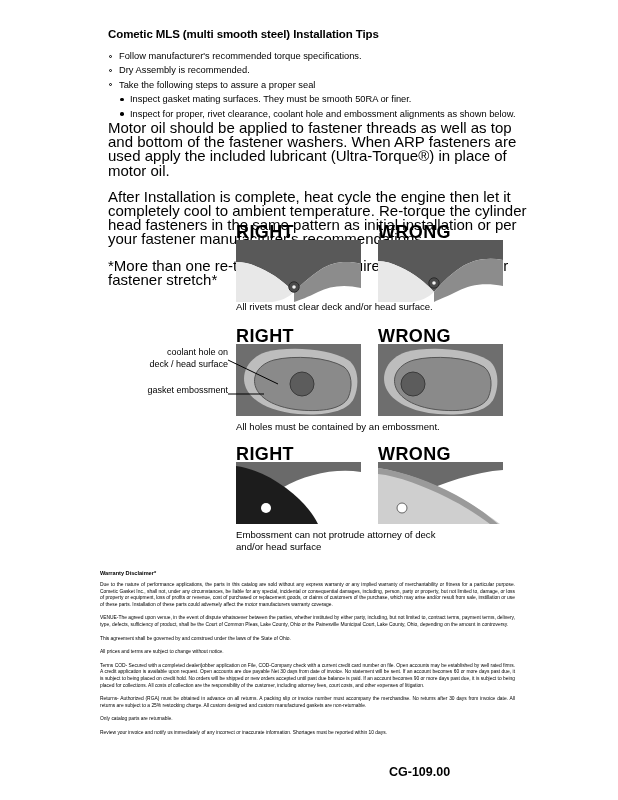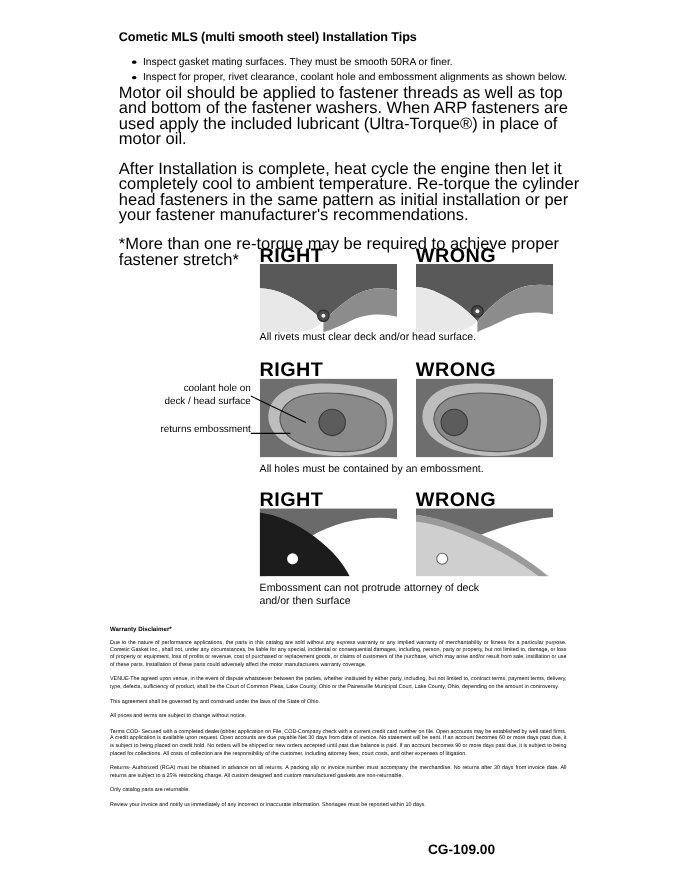--- a/index.html
+++ b/index.html
@@ -147,20 +147,25 @@
   }
 </style>
 </head>
 <body>
 
 <div class="page">
 
   <div class="content">
     <h1 class="title">Cometic MLS (multi smooth steel) Installation Tips</h1>
 
+    <ul class="bullets">
+      <li>Follow manufacturer's recommended torque specifications.</li>
+      <li>Dry Assembly is recommended.</li>
+      <li>Take the following steps to assure a proper seal</li>
+    </ul>
     <ul class="subbullets">
       <li>Inspect gasket mating surfaces.  They must be smooth 50RA or finer.</li>
       <li>Inspect for proper, rivet clearance, coolant hole and embossment alignments as shown below.</li>
     </ul>
 
     <p class="body">Motor oil should be applied to fastener threads as well as top and bottom of the fastener washers. When ARP fasteners are used apply the included lubricant (Ultra-Torque®) in place of motor oil.</p>
     <p class="body">After Installation is complete, heat cycle the engine then let it completely cool to ambient temperature. Re-torque the cylinder head fasteners in the same pattern as initial installation or per your fastener manufacturer's recommendations.</p>
     <p class="body last">*More than one re-torque may be required to achieve proper fastener stretch*</p>
   </div>
 
@@ -217,21 +222,21 @@
           <path d="M36,16 C56,11 90,13 106,23 C114,29 115,43 110,54 C104,65 84,68 62,66 C40,64 23,56 18,44 C13,32 21,20 36,16 Z" fill="#8a8a8a" stroke="#555" stroke-width="1"></path>
           <circle cx="35" cy="40" r="12" fill="#5c5c5c" stroke="#3a3a3a" stroke-width="1"></circle>
         </svg>
       </div>
 
       <div class="annot" style="left:-20px; top:20px; width:140px;">
         <span>coolant hole on</span><br>
         <span>deck / head surface</span>
       </div>
       <div class="annot" style="left:-20px; top:58px; width:140px;">
-        <span>returns embossment</span>
+        <span>gasket embossment</span>
       </div>
       <svg style="position:absolute; left:118px; top:18px; width:80px; height:72px; overflow:visible;">
         <line x1="2" y1="16" x2="52" y2="40" stroke="#000" stroke-width="1"></line>
         <line x1="2" y1="50" x2="38" y2="50" stroke="#000" stroke-width="1"></line>
       </svg>
 
       <div class="fig-caption" style="position:absolute; left:128px; top:92px;">All holes must be contained by an embossment.</div>
     </div>
 
     <div class="fig-row" style="position:relative; height:110px; margin-top:10px;">
@@ -252,21 +257,21 @@
           <rect x="0" y="0" width="125" height="62" fill="#ffffff"></rect>
           <path d="M0,0 H125 V8 C98,10 64,20 38,34 C20,44 8,54 0,62 Z" fill="#6a6a6a"></path>
           <path d="M0,6 C26,10 58,22 82,36 C100,46 114,56 122,62 H0 Z" fill="#cfcfcf"></path>
           <path d="M0,6 C24,9 54,20 78,33 C96,43 110,53 120,62 L112,62 C100,53 86,44 70,36 C46,24 20,14 0,12 Z" fill="#9a9a9a"></path>
           <circle cx="24" cy="46" r="5" fill="#ffffff" stroke="#666" stroke-width="1"></circle>
         </svg>
       </div>
 
       <div class="fig-caption" style="position:absolute; left:128px; top:82px; line-height:12px;">
         <span>Embossment can not protrude attorney of deck</span><br>
-        <span>and/or then surface</span>
+        <span>and/or head surface</span>
       </div>
     </div>
   </div>
 
   <div class="disclaimer">
     <h3>Warranty Disclaimer*</h3>
     <p>Due to the nature of performance applications, the parts in this catalog are sold without any express warranty or any implied warranty of merchantability or fitness for a particular purpose.  Cometic Gasket Inc., shall not, under any circumstances, be liable for any special, incidental or consequential damages, including, person, party or property, but not limited to, damage, or loss of property or equipment, loss of profits or revenue, cost of purchased or replacement goods, or claims of customers of the purchase, which may arise and/or result from sale, instillation or use of these parts.  Installation of these parts could adversely affect the motor manufacturers warranty coverage.</p>
     <p>VENUE-The agreed upon venue, in the event of dispute whatsoever between the parties, whether instituted by either party, including, but not limited to, contract terms, payment terms, delivery, type, defects, sufficiency of product, shall be the Court of Common Pleas, Lake County, Ohio or the Painesville Municipal Court, Lake County, Ohio, depending on the amount in controversy.</p>
     <p>This agreement shall be governed by and construed under the laws of the State of Ohio.</p>
     <p>All prices and terms are subject to change without notice.</p>

